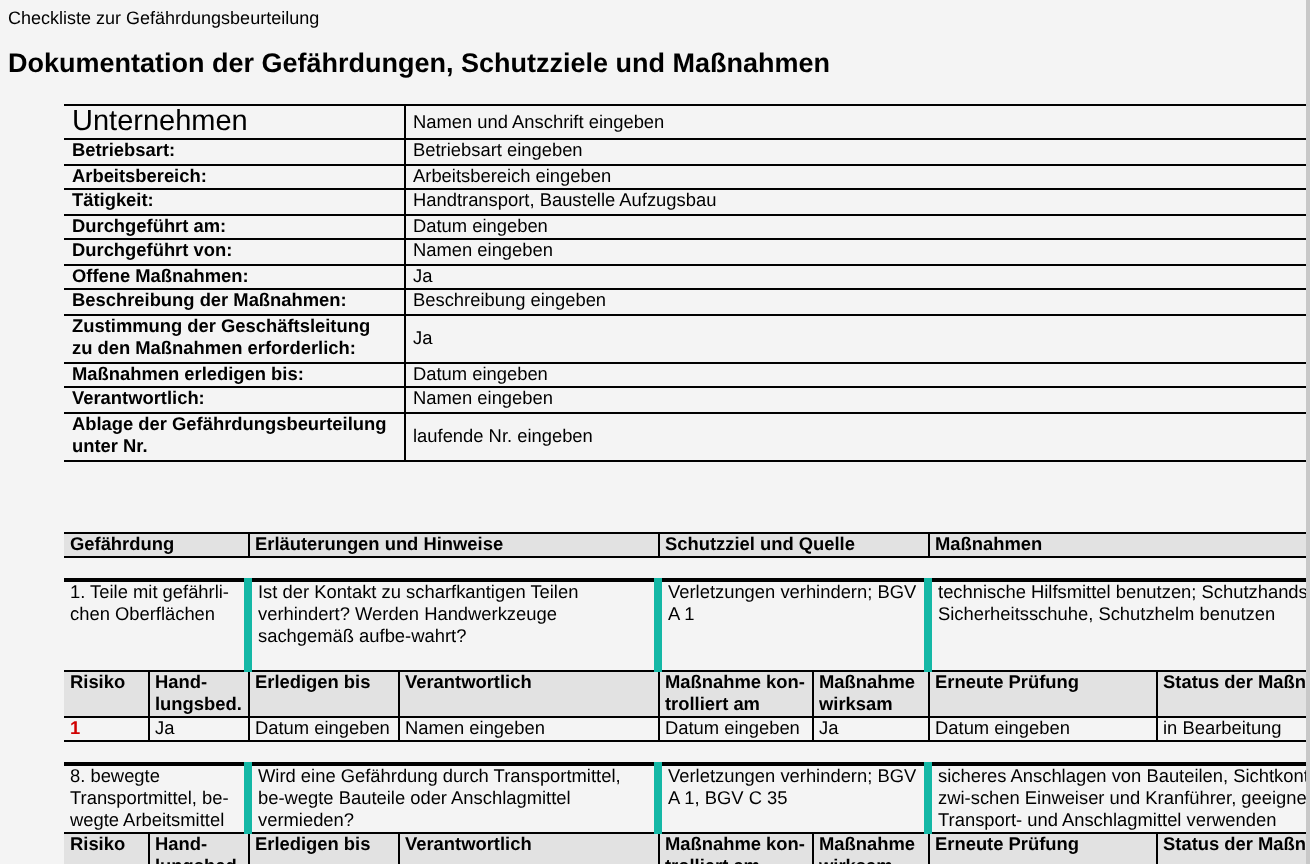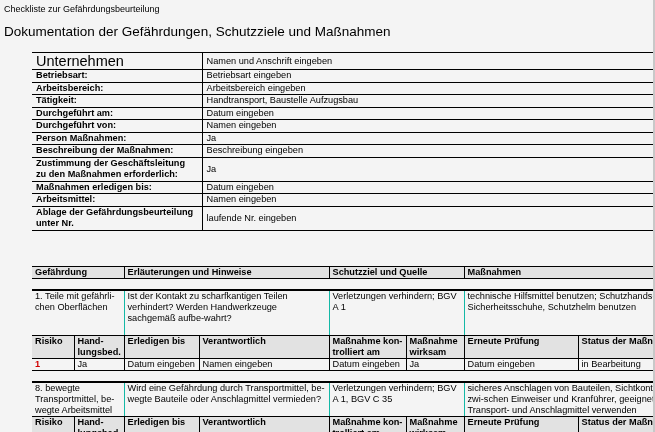--- a/index.html
+++ b/index.html
@@ -7,21 +7,21 @@
     width:655px; height:432px; overflow:hidden;
     background:#f4f4f4;
     font-family:"Liberation Sans", "DejaVu Sans", sans-serif;
     color:#000;
     position:relative;
     border-right:2px solid #c8c8c8;
     box-sizing:border-box;
   }
   .page { position:absolute; left:0; top:0; width:653px; height:372px; }
   .doc-label { position:absolute; left:4px; top:4px; font-size:9px; }
-  .doc-title { position:absolute; left:4px; top:24px; font-size:13.5px; font-weight:normal; }
+  .doc-title { position:absolute; left:4px; top:24px; font-size:13.5px; font-weight:bold; }
 
   table { border-collapse:collapse; table-layout:fixed;margin-left:32px; }
   .info {
     position:absolute; left:0; top:52px; width:653px;
     font-size:9.2px;
   }
   .info td { border-top:1px solid #000; border-bottom:1px solid #000; padding:0 4px; vertical-align:middle; line-height:11px; }
   .info td.k { width:162px; font-weight:bold; border-right:1px solid #000; }
   .info td.v { }
   .info tr { height:12.5px; }
@@ -31,21 +31,21 @@
 
   .haz {
     position:absolute; left:0; top:266px; width:653px; font-size:9.2px;
   }
   .haz td { padding:0 3px; vertical-align:top; line-height:11px; }
   .haz .hdr td { background:#e2e2e2; font-weight:bold; border-top:1px solid #000; border-bottom:1px solid #000; height:11px; }
   .haz .hdr td + td { border-left:1px solid #000; }
   .haz .spacer td { height:10px; border-top:1px solid #000; }
   .haz .thick td { border-top:2px solid #000; }
   .haz .item td { border-bottom:1px solid #000; }
-  .haz .item td + td { border-left:1px solid #14b8a6; }
+  .haz .item td + td { border-left:4px solid #14b8a6; }
   .haz .sub td { background:#e2e2e2; font-weight:bold; border-bottom:1px solid #000; }
   .haz .sub td + td { border-left:1px solid #000; }
   .haz .val td { border-bottom:1px solid #000; height:10px; }
   .haz .val td + td { border-left:1px solid #000; }
   .risk { color:#d00000; font-weight:bold; }
 </style>
 </head>
 <body>
 
 <div class="page">
@@ -76,37 +76,37 @@
     </tr>
     <tr>
       <td class="k">Durchgeführt am:</td>
       <td class="v">Datum eingeben</td>
     </tr>
     <tr>
       <td class="k">Durchgeführt von:</td>
       <td class="v">Namen eingeben</td>
     </tr>
     <tr>
-      <td class="k">Person Maßnahmen:</td>
+      <td class="k">Offene Maßnahmen:</td>
       <td class="v">Ja</td>
     </tr>
     <tr>
       <td class="k">Beschreibung der Maßnahmen:</td>
       <td class="v">Beschreibung eingeben</td>
     </tr>
     <tr class="two">
       <td class="k">Zustimmung der Geschäftsleitung zu den Maßnahmen erforderlich:</td>
       <td class="v">Ja</td>
     </tr>
     <tr>
       <td class="k">Maßnahmen erledigen bis:</td>
       <td class="v">Datum eingeben</td>
     </tr>
     <tr>
-      <td class="k">Arbeitsmittel:</td>
+      <td class="k">Verantwortlich:</td>
       <td class="v">Namen eingeben</td>
     </tr>
     <tr class="two">
       <td class="k">Ablage der Gefährdungsbeurteilung unter Nr.</td>
       <td class="v">laufende Nr. eingeben</td>
     </tr>
   </tbody>
     </table>
 
   <table class="haz">

